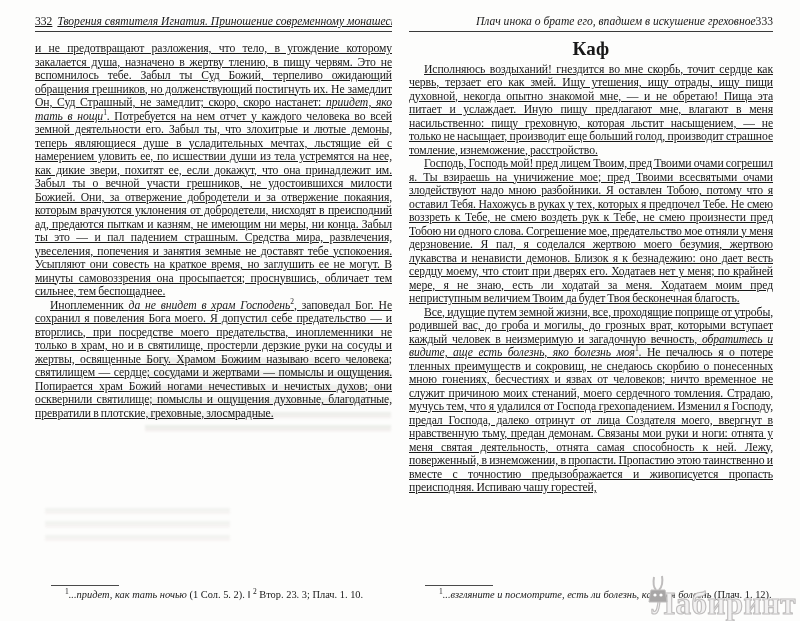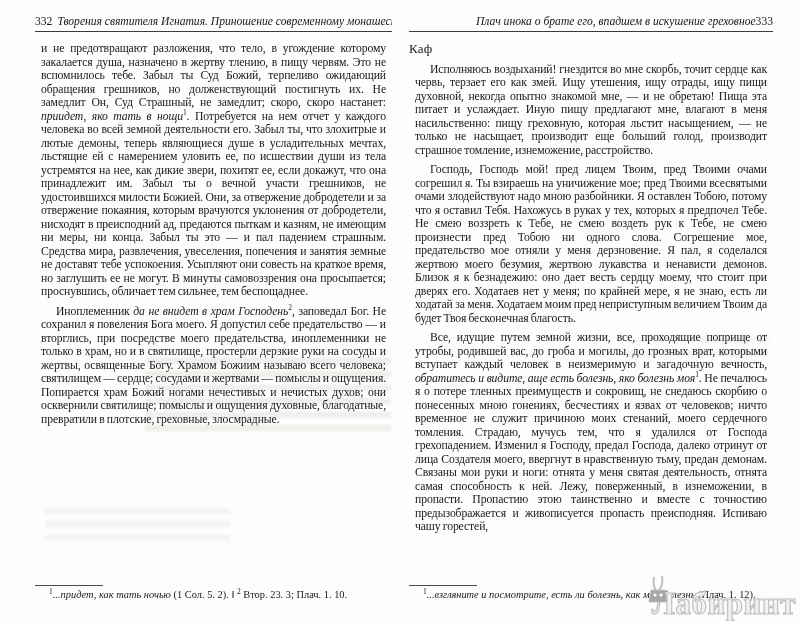--- a/index.html
+++ b/index.html
@@ -8,43 +8,43 @@
     font-family:"Liberation Serif", serif;color:#181818;overflow:hidden;
   }
   .page{position:absolute;top:0;height:621px;}
   .page-left{left:35px;width:357px;}
   .page-right{left:409px;width:364px;}
 
   .page-header{
     display:flex;align-items:baseline;padding-top:15px;
     font-size:11.6px;line-height:13px;white-space:nowrap;overflow:hidden;
   }
-  .page-left .page-header{gap:5px;}
+  .page-left .page-header{gap:5px;text-decoration:underline;}
   .page-right .page-header{justify-content:flex-end;}
   .running-title{font-style:italic;}
   .hrule{border-bottom:1.4px solid #3a3a3a;margin-top:3px;}
 
   .page-body{
     position:relative;z-index:1;margin-top:10px;
     font-size:11.7px;line-height:13.5px;text-align:justify;
     letter-spacing:-0.1px;word-spacing:-0.6px;
     hyphens:auto;-webkit-hyphens:auto;
   }
-  .page-body p{margin:6px;text-indent:15px;}
+  .page-body p{margin:0;text-indent:15px;text-decoration:underline;}
   .page-body p.cont{text-indent:0;}
   .it{font-style:italic;}
   sup{font-size:7.5px;line-height:0;}
   .section-heading{
-    text-align:left;font-size:13px;font-weight:normal;
+    text-align:center;font-size:19px;font-weight:bold;
     margin:9px 0 7px 0;letter-spacing:0.2px;text-indent:0;
   }
   .page-body .section-heading:first-child{margin-top:0;}
 
   .footnotes{
-    position:absolute;left:0;right:0;bottom:20px;z-index:2;
+    position:absolute;left:16px;right:0;bottom:20px;z-index:2;
     background:#fdfdfc;font-size:10.4px;line-height:12.5px;text-align:justify;
   }
   .fn-rule{display:block;width:68px;border-top:1px solid #4a4a4a;margin:0 0 3px 0;}
   .fn-line{text-indent:14px;}
 
   
   .bleed{
     position:absolute;z-index:0;pointer-events:none;filter:blur(0.8px);
     background:repeating-linear-gradient(
       to bottom,

